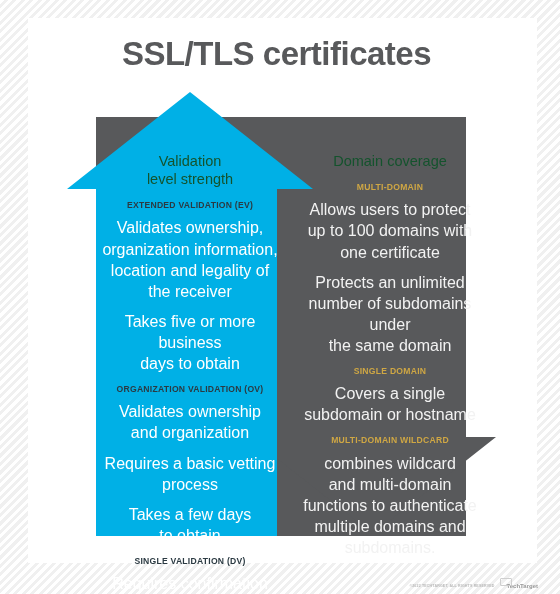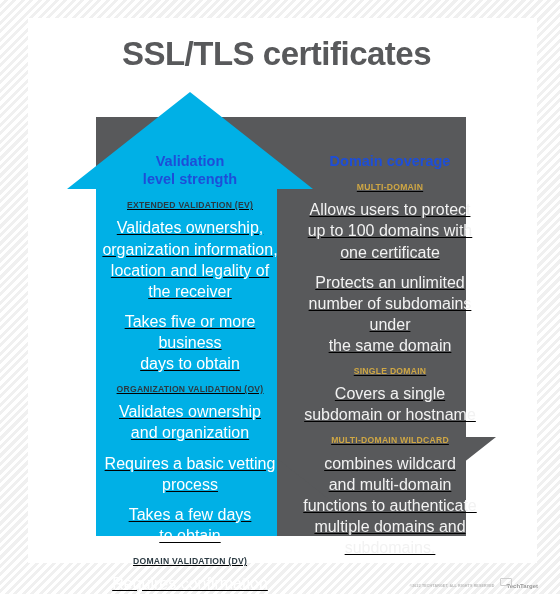--- a/index.html
+++ b/index.html
@@ -71,27 +71,27 @@
   }
 
   #col-coverage {
     left: 296px;
     top: 152px;
     width: 188px;
   }
 
   .col-title {
     font-size: 14.5px;
-    font-weight: bold;
+    font-weight: normal;
     line-height: 1.25;
-    color: #1d4ed8;
+    color: #14532d;
     margin-bottom: 12px;
   }
 
-  .group { margin-bottom: 2px; text-decoration: underline; }
+  .group { margin-bottom: 2px; }
 
   .group-head {
     font-size: 8.6px;
     font-weight: bold;
     letter-spacing: 0.25px;
     line-height: 1.3;
     margin-bottom: 6px;
     margin-top: 10px;
   }
 
@@ -174,21 +174,21 @@
   </div>
 
   <div class="group">
     <div class="group-head">ORGANIZATION VALIDATION (OV)</div>
     <div class="bullet">Validates ownership<br>and organization</div>
     <div class="bullet">Requires a basic vetting<br>process</div>
     <div class="bullet">Takes a few days<br>to obtain</div>
   </div>
 
   <div class="group">
-    <div class="group-head">DOMAIN VALIDATION (DV)</div>
+    <div class="group-head">SINGLE VALIDATION (DV)</div>
     <div class="bullet">Requires confirmation<br>via email/internet</div>
     <div class="bullet">Takes up to a few hours<br>to obtain</div>
   </div>
 </div>
 
 <div class="column" id="col-coverage">
   <div class="col-title">Domain coverage</div>
 
   <div class="group">
     <div class="group-head">MULTI-DOMAIN</div>

